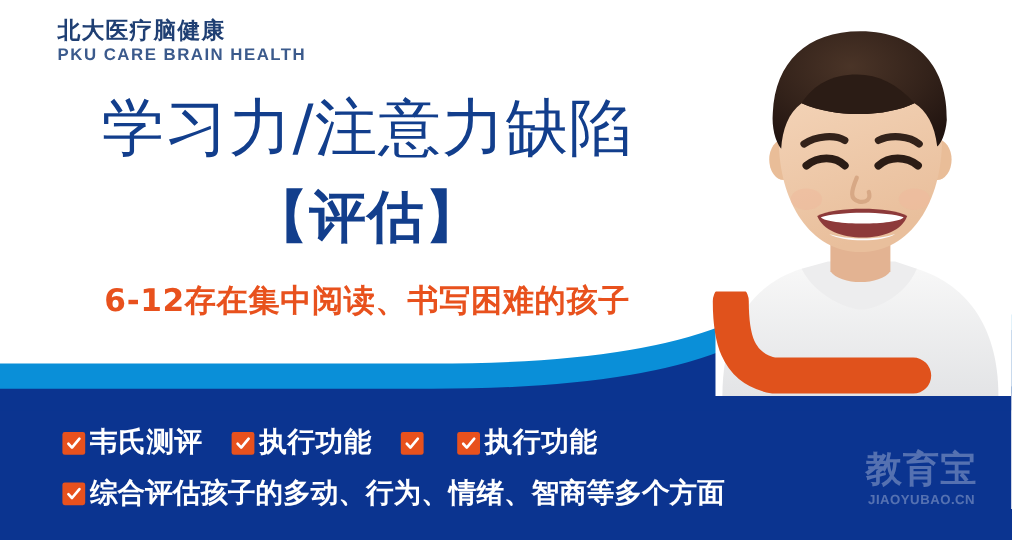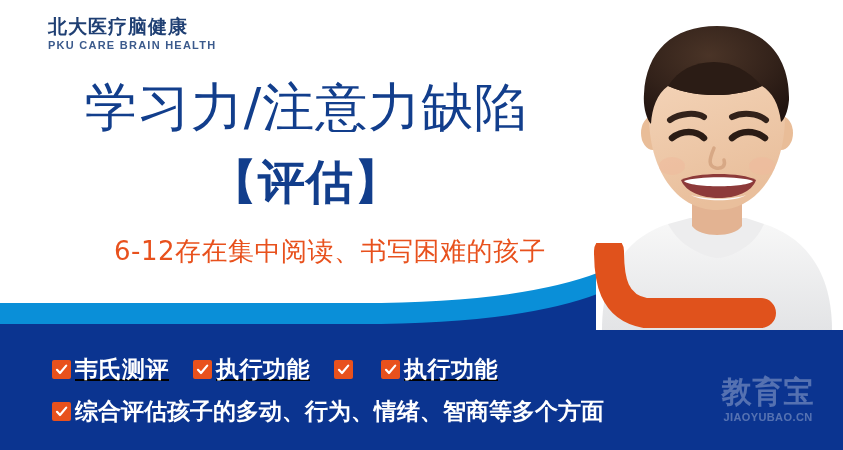--- a/index.html
+++ b/index.html
@@ -62,21 +62,21 @@
     font-family: "DejaVu Sans", sans-serif;
     font-size: 19px;
     font-weight: bold;
     color: #1f3f73;
     letter-spacing: 1px;
     line-height: 20px;
     white-space: nowrap;
   }
   .logo-en {
     font-family: "Liberation Sans", sans-serif;
-    font-size: 11px;
+    font-size: 14px;
     font-weight: bold;
     color: #3b5a8c;
     letter-spacing: 1.25px;
     line-height: 11px;
     white-space: nowrap;
     margin-top: 4px;
   }
 
   
   .headline-wrap {
@@ -106,26 +106,25 @@
     margin-top: 11px;
   }
   .subhead {
     position: absolute;
     left: 0;
     top: 234px;
     width: 612px;
     text-align: center;
     font-family: "DejaVu Sans", sans-serif;
     font-size: 26px;
-    font-weight: normal;
+    font-weight: bold;
     color: #e8511d;
     letter-spacing: 0.5px;
     line-height: 34px;
     white-space: nowrap;
-    padding-left: 24px;
   }
 
   
   .swoosh {
     position: absolute;
     left: 585px;
     top: 243px;
     width: 200px;
     height: 105px;
     pointer-events: none;
@@ -151,21 +150,21 @@
   .feat-row {
     display: flex;
     align-items: center;
     height: 42px;
   }
   .feat-item {
     display: flex;
     align-items: center;
     white-space: nowrap;
   }
-  .feat-row-1 .feat-item { margin-right: 24px; text-decoration: underline; }
+  .feat-row-1 .feat-item { margin-right: 24px; }
   .chk {
     width: 19px;
     height: 19px;
     background: #e8511d;
     border-radius: 2px;
     margin-right: 4px;
     flex: 0 0 auto;
     display: flex;
     align-items: center;
     justify-content: center;

